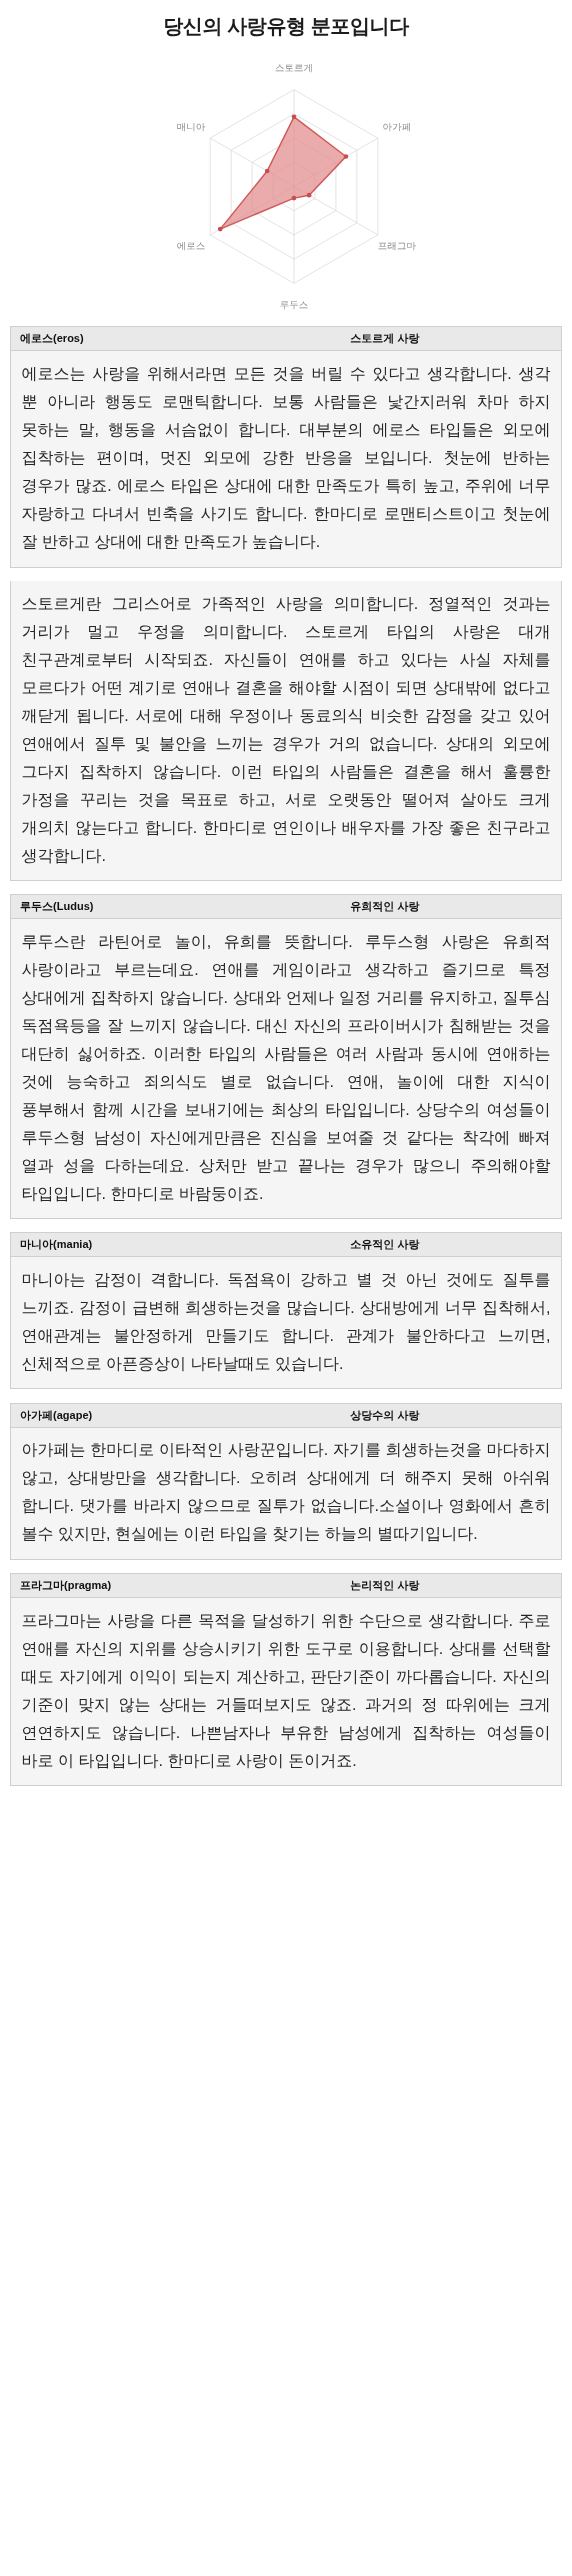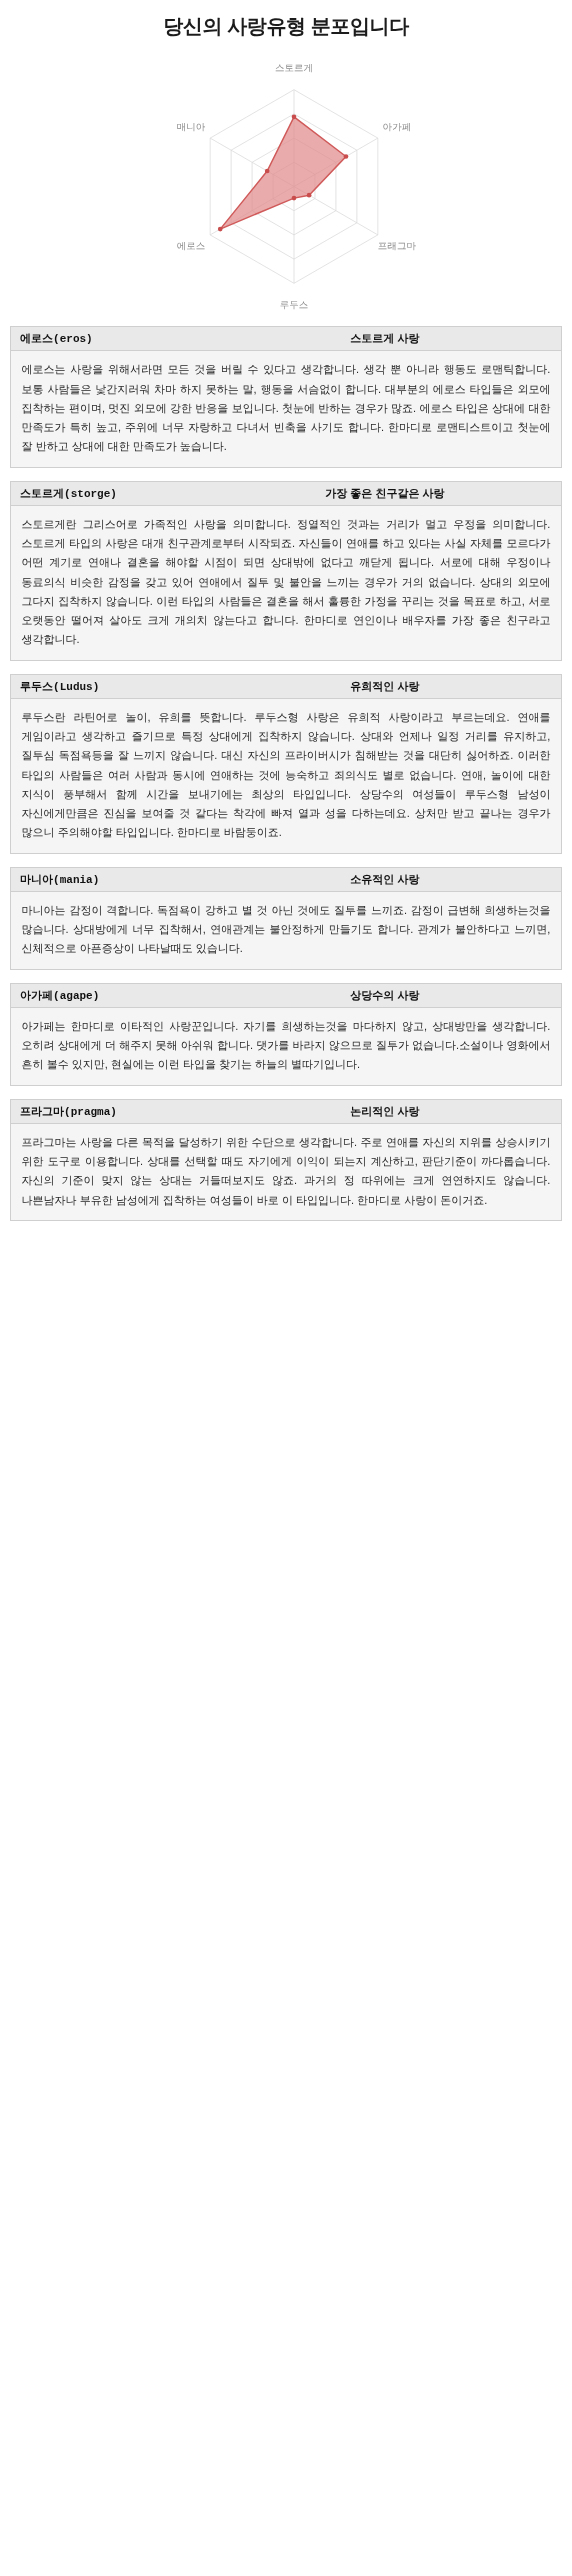--- a/index.html
+++ b/index.html
@@ -58,39 +58,38 @@
   }
   .section-head .name {
     flex: 0 0 44%;
     display: flex;
     align-items: center;
     padding-left: 8.8px;
     font-weight: bold;
     font-size: 11px;
     color: #111111;
     box-sizing: border-box;
-    font-family: Liberation Mono, monospace;
   }
   .section-head .subtitle {
     flex: 1 1 auto;
     display: flex;
     align-items: center;
     justify-content: center;
     font-weight: bold;
     font-size: 11px;
     color: #111111;
     box-sizing: border-box;
     padding-right: 44px;
   }
   .section-body {
     border: 0.7px solid #cfcfcf;
     border-top: none;
     background: #f5f5f5;
     padding: 8.8px 10.3px 10.3px 10.3px;
-    font-size: 11px;
+    font-size: 16px;
     line-height: 1.75;
     color: #262626;
     text-align: justify;
     word-break: keep-all;
   }
 </style>
 </head>
 <body>
 
 <div class="page">
@@ -129,24 +128,20 @@
 
     <div class="section">
       <div class="section-head">
         <div class="name">에로스(eros)</div>
         <div class="subtitle">스토르게 사랑</div>
       </div>
       <div class="section-body">에로스는 사랑을 위해서라면 모든 것을 버릴 수 있다고 생각합니다. 생각 뿐 아니라 행동도 로맨틱합니다. 보통 사람들은 낯간지러워 차마 하지 못하는 말, 행동을 서슴없이 합니다. 대부분의 에로스 타입들은 외모에 집착하는 편이며, 멋진 외모에 강한 반응을 보입니다. 첫눈에 반하는 경우가 많죠. 에로스 타입은 상대에 대한 만족도가 특히 높고, 주위에 너무 자랑하고 다녀서 빈축을 사기도 합니다. 한마디로 로맨티스트이고 첫눈에 잘 반하고 상대에 대한 만족도가 높습니다.</div>
     </div>
 
     <div class="section">
-      <div class="section-head">
-        <div class="name">스토르게(storge)</div>
-        <div class="subtitle">가장 좋은 친구같은 사랑</div>
-      </div>
       <div class="section-body">스토르게란 그리스어로 가족적인 사랑을 의미합니다. 정열적인 것과는 거리가 멀고 우정을 의미합니다. 스토르게 타입의 사랑은 대개 친구관계로부터 시작되죠. 자신들이 연애를 하고 있다는 사실 자체를 모르다가 어떤 계기로 연애나 결혼을 해야할 시점이 되면 상대밖에 없다고 깨닫게 됩니다. 서로에 대해 우정이나 동료의식 비슷한 감정을 갖고 있어 연애에서 질투 및 불안을 느끼는 경우가 거의 없습니다. 상대의 외모에 그다지 집착하지 않습니다. 이런 타입의 사람들은 결혼을 해서 훌륭한 가정을 꾸리는 것을 목표로 하고, 서로 오랫동안 떨어져 살아도 크게 개의치 않는다고 합니다. 한마디로 연인이나 배우자를 가장 좋은 친구라고 생각합니다.</div>
     </div>
 
     <div class="section">
       <div class="section-head">
         <div class="name">루두스(Ludus)</div>
         <div class="subtitle">유희적인 사랑</div>
       </div>
       <div class="section-body">루두스란 라틴어로 놀이, 유희를 뜻합니다. 루두스형 사랑은 유희적 사랑이라고 부르는데요. 연애를 게임이라고 생각하고 즐기므로 특정 상대에게 집착하지 않습니다. 상대와 언제나 일정 거리를 유지하고, 질투심 독점욕등을 잘 느끼지 않습니다. 대신 자신의 프라이버시가 침해받는 것을 대단히 싫어하죠. 이러한 타입의 사람들은 여러 사람과 동시에 연애하는 것에 능숙하고 죄의식도 별로 없습니다. 연애, 놀이에 대한 지식이 풍부해서 함께 시간을 보내기에는 최상의 타입입니다. 상당수의 여성들이 루두스형 남성이 자신에게만큼은 진심을 보여줄 것 같다는 착각에 빠져 열과 성을 다하는데요. 상처만 받고 끝나는 경우가 많으니 주의해야할 타입입니다. 한마디로 바람둥이죠.</div>
     </div>

